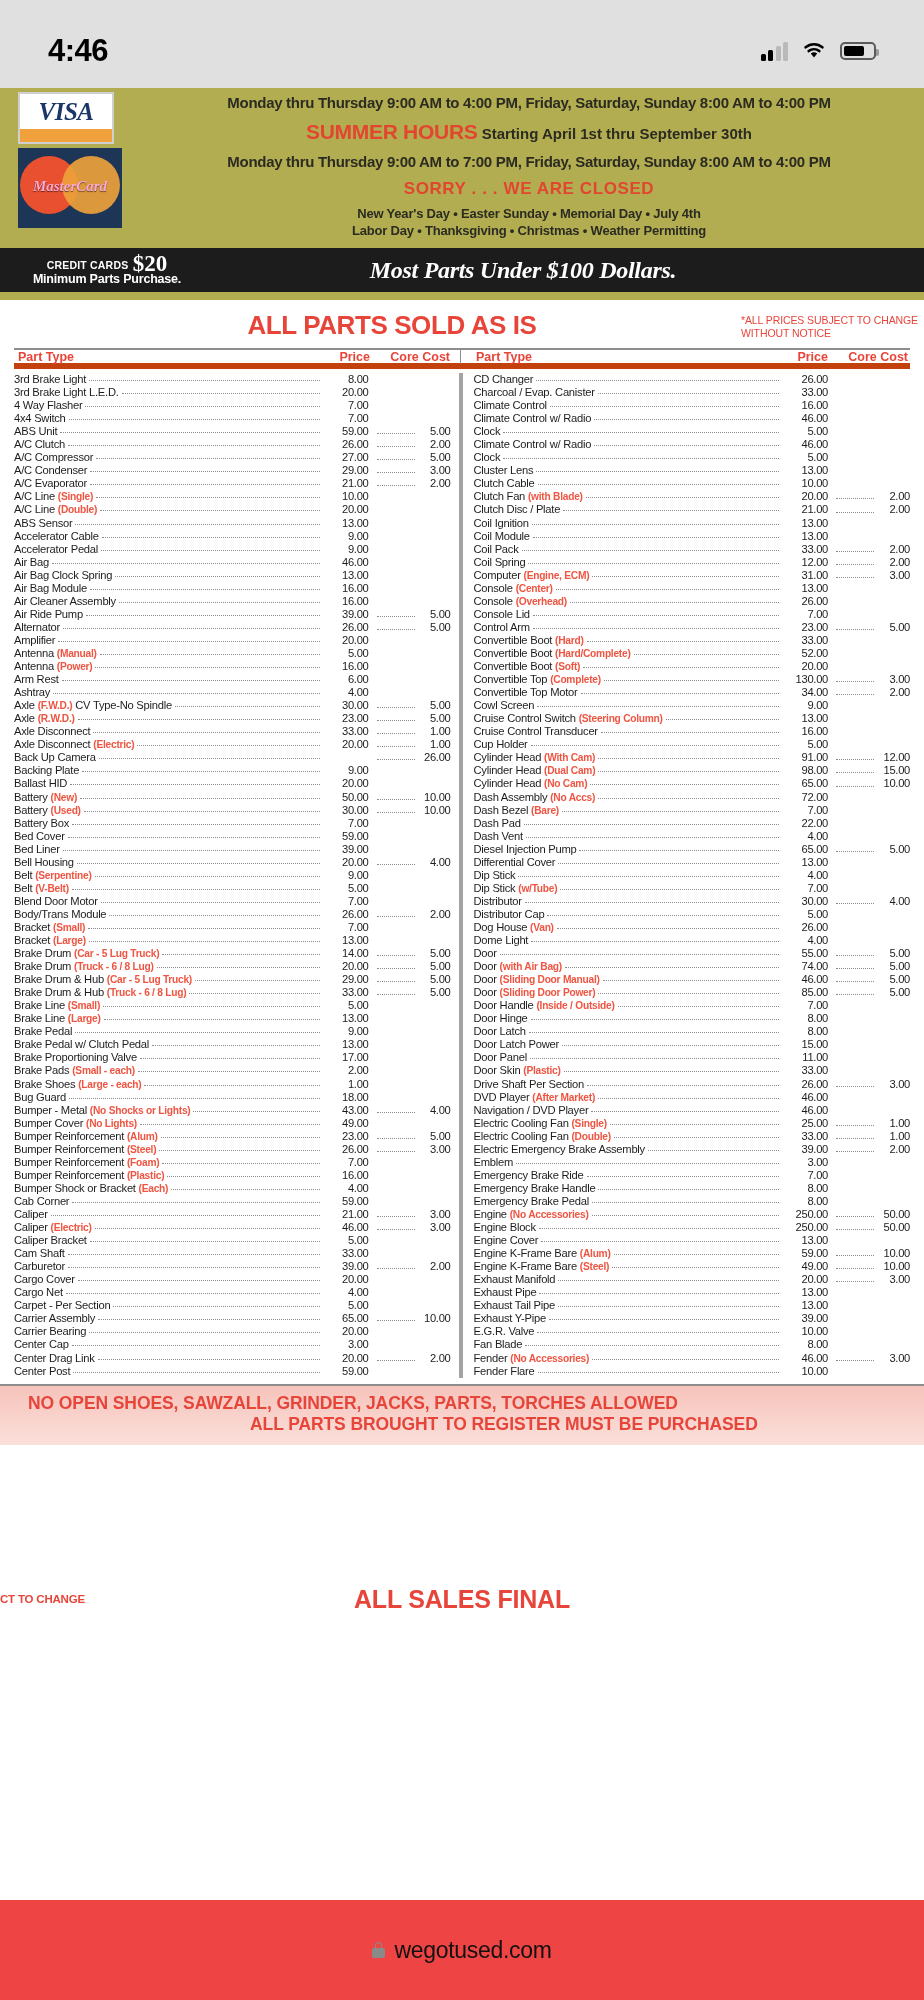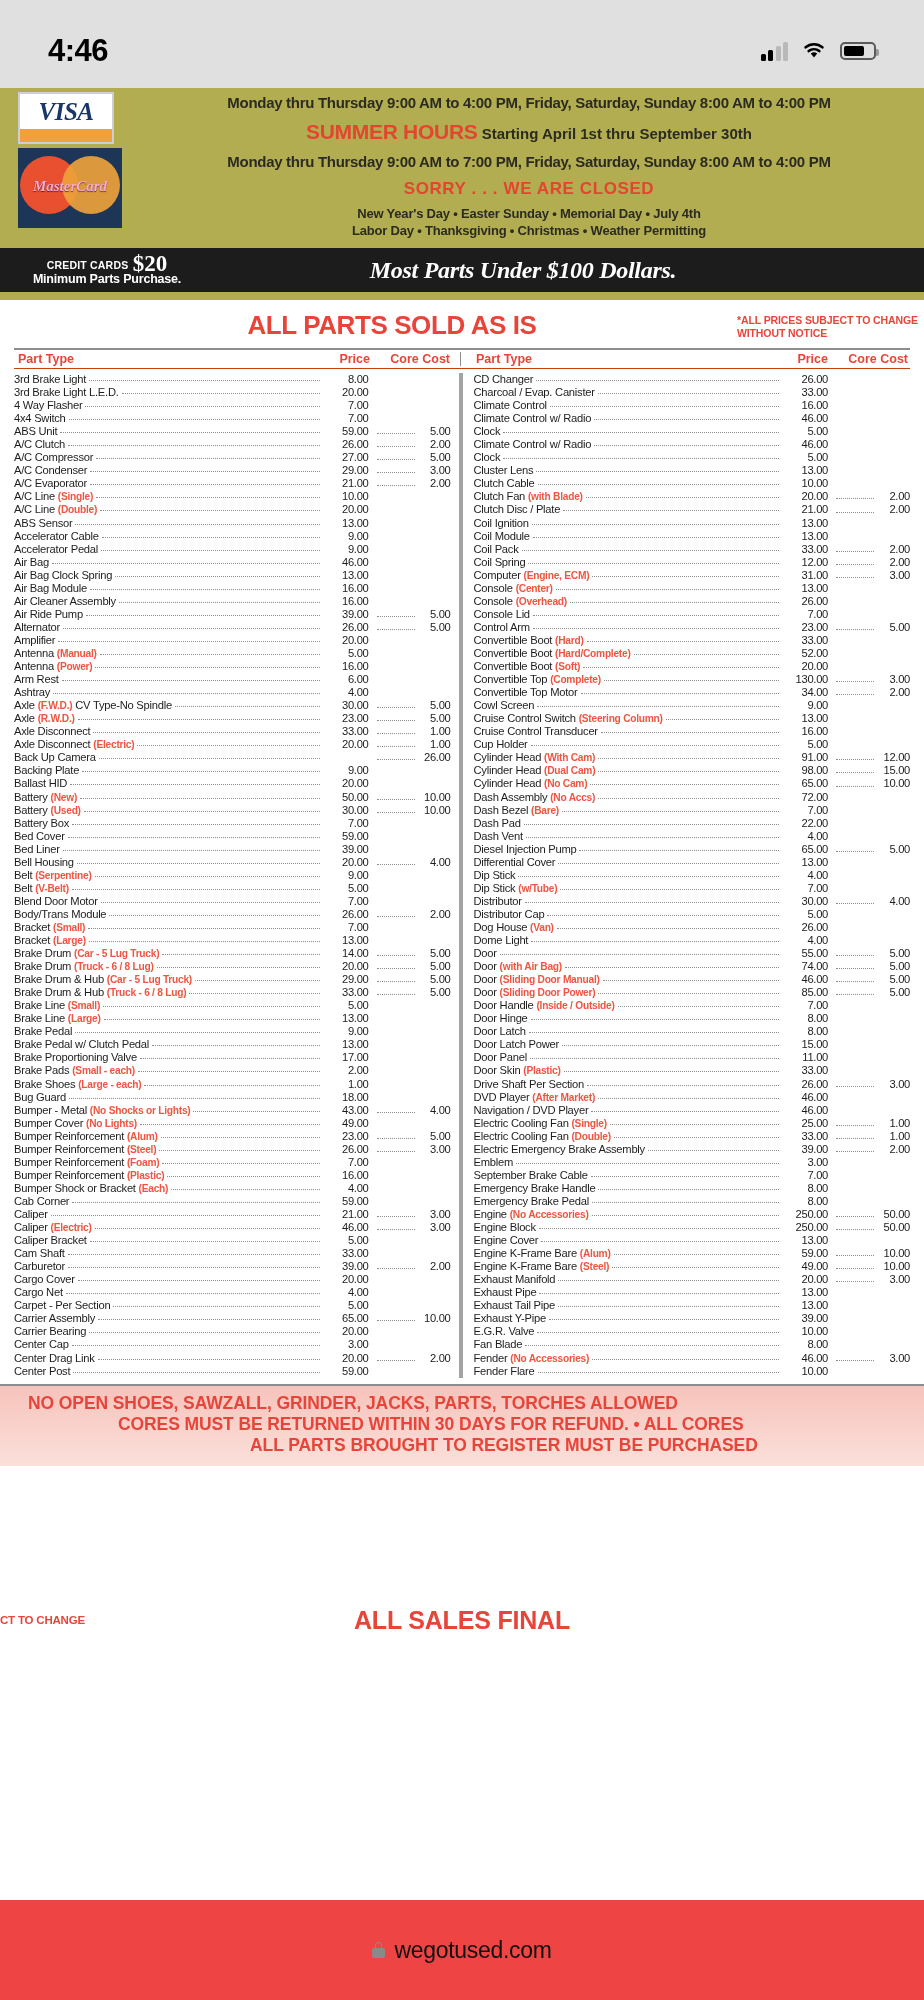--- a/index.html
+++ b/index.html
@@ -136,26 +136,26 @@
   
   .list-wrap { padding: 0 0 0 0; position: relative; background: #fff; }
   .title-row { position: relative; height: 48px; }
   .all-parts-title {
     position: absolute; left: 0; right: 0; top: 10px; text-align: center;
     color: #e8453a; font-weight: bold; font-size: 26px; letter-spacing: -0.4px;
     padding-right: 140px;
   }
   .subj-note {
     position: absolute; right: 6px; top: 14px; text-align: left;
-    color: #e8453a; font-size: 10.5px; font-weight: bold; line-height: 13px;
+    color: #e8453a; font-size: 10.5px; font-weight: normal; line-height: 13px;
     letter-spacing: -0.1px;
   }
 
   .table-head {
-    border-top: 2px solid #8d8d8d; border-bottom: 1px solid #c2410c;
+    border-top: 2px solid #8d8d8d; border-bottom: 6px solid #c2410c;
     display: flex; height: 21px; align-items: center;
     color: #e8453a; font-weight: bold; font-size: 12.5px;
     margin: 0 14px;
   }
   .th-col { display: flex; flex: 1; }
   .th-col.left-col { border-right: 1px solid #8d8d8d; padding-right: 8px; }
   .th-col.right-col { padding-left: 11px; }
   .th-part { flex: 1; padding-left: 4px; }
   .th-price { width: 70px; text-align: right; }
   .th-core  { width: 82px; text-align: right; padding-right: 2px; }
@@ -1145,21 +1145,21 @@
             <span class="price">39.00</span>
             <span class="core"><span class="dots"></span>2.00</span>
           </div>
           <div class="row">
             <span class="name">Emblem</span>
             <span class="leader"></span>
             <span class="price">3.00</span>
             <span class="core"></span>
           </div>
           <div class="row">
-            <span class="name">September Brake Cable</span>
+            <span class="name">Emergency Brake Ride</span>
             <span class="leader"></span>
             <span class="price">7.00</span>
             <span class="core"></span>
           </div>
           <div class="row">
             <span class="name">Emergency Brake Handle</span>
             <span class="leader"></span>
             <span class="price">8.00</span>
             <span class="core"></span>
           </div>
@@ -1246,21 +1246,20 @@
             <span class="leader"></span>
             <span class="price">10.00</span>
             <span class="core"></span>
           </div>
         </div>
     </div>
   </div>
 
   <div class="warn-band">
     <div class="l1">NO OPEN SHOES, SAWZALL, GRINDER, JACKS, PARTS, TORCHES ALLOWED</div>
-    <div class="l2">CORES MUST BE RETURNED WITHIN 30 DAYS FOR REFUND. • ALL CORES</div>
     <div class="l3">ALL PARTS BROUGHT TO REGISTER MUST BE PURCHASED</div>
   </div>
 
   <div class="tail-area">
     <div class="tail-left">CT TO CHANGE</div>
     <div class="tail-center">ALL SALES FINAL</div>
   </div>
 </div>
 
 <div class="browser-bar">

